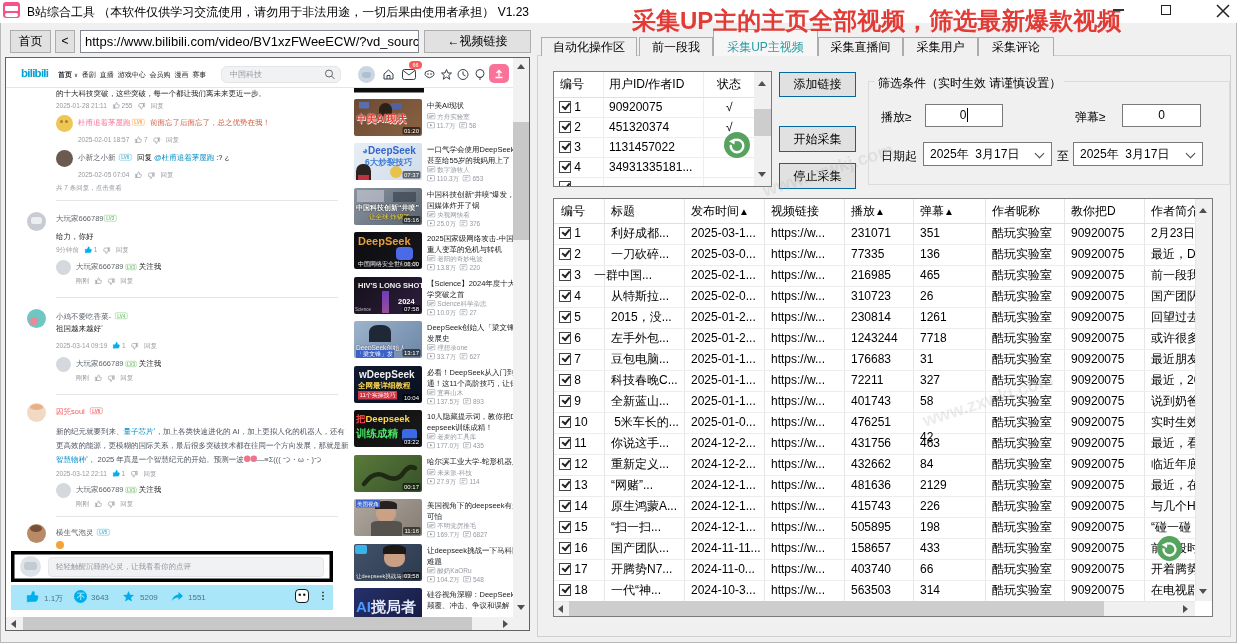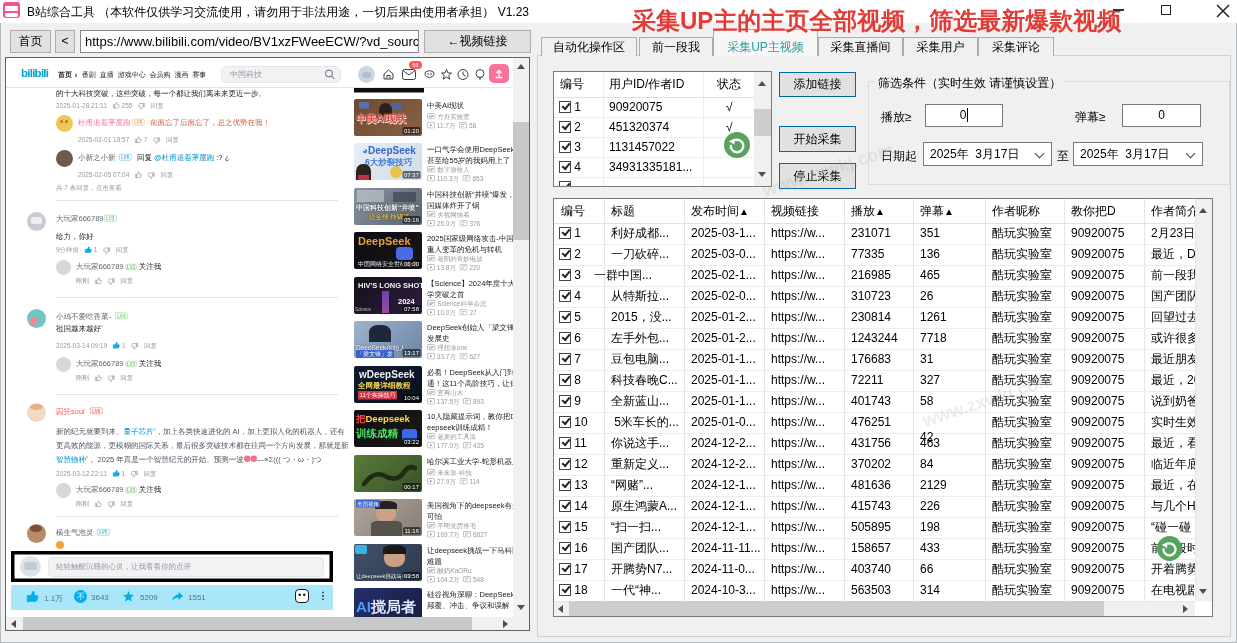--- a/index.html
+++ b/index.html
@@ -645,21 +645,21 @@
 <div class="mtc mtr" style="left:297px; top:234px; width:60px;">431756</div>
 <div class="mtc mtr" style="left:366px; top:234px; width:63px;">463</div>
 <div class="mtc mtr" style="left:438px; top:234px; width:70px;">酷玩实验室</div>
 <div class="mtc mtr" style="left:517px; top:234px; width:71px;">90920075</div>
 <div class="mtc mtr" style="left:597px; top:234px; width:44px;">最近，看</div>
 <div class="hline" style="left:0; top:276px; width:641px;"></div>
 <div class="mtr" style="left:5px; top:255px; width:44px;"><span class="cb c"></span> 12</div>
 <div class="mtc mtr" style="left:57px; top:255px; width:71px;">重新定义...</div>
 <div class="mtc mtr" style="left:137px; top:255px; width:71px;">2024-12-2...</div>
 <div class="mtc mtr" style="left:217px; top:255px; width:71px;">https://w...</div>
-<div class="mtc mtr" style="left:297px; top:255px; width:60px;">370202</div>
+<div class="mtc mtr" style="left:297px; top:255px; width:60px;">432662</div>
 <div class="mtc mtr" style="left:366px; top:255px; width:63px;">84</div>
 <div class="mtc mtr" style="left:438px; top:255px; width:70px;">酷玩实验室</div>
 <div class="mtc mtr" style="left:517px; top:255px; width:71px;">90920075</div>
 <div class="mtc mtr" style="left:597px; top:255px; width:44px;">临近年底</div>
 <div class="hline" style="left:0; top:297px; width:641px;"></div>
 <div class="mtr" style="left:5px; top:276px; width:44px;"><span class="cb c"></span> 13</div>
 <div class="mtc mtr" style="left:57px; top:276px; width:71px;">“网赌”...</div>
 <div class="mtc mtr" style="left:137px; top:276px; width:71px;">2024-12-1...</div>
 <div class="mtc mtr" style="left:217px; top:276px; width:71px;">https://w...</div>
 <div class="mtc mtr" style="left:297px; top:276px; width:60px;">481636</div>

